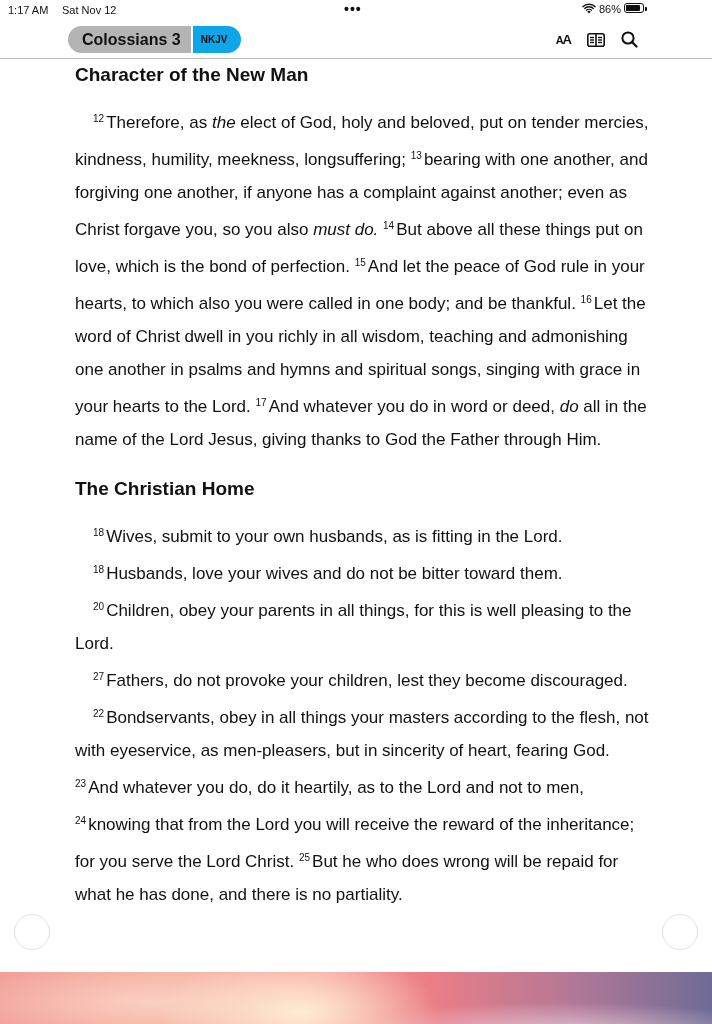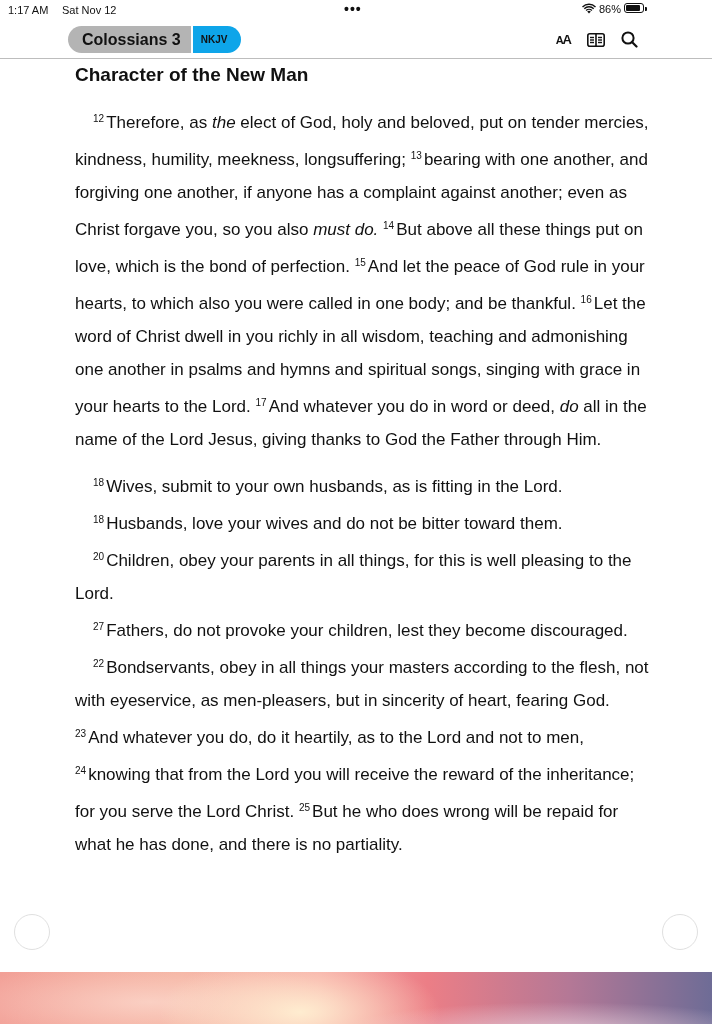--- a/index.html
+++ b/index.html
@@ -123,20 +123,21 @@
       <line x1="11" y1="11" x2="15.5" y2="15.5" stroke="#111" stroke-width="2.2" stroke-linecap="round"></line>
     </svg>
   </div>
 </div>
 
 <div class="content" id="content">
   <h2 class="h-first">Character of the New Man</h2>
   <div id="sec0">
       <p class="para1"><span class="indent"></span><sup>12</sup><span>Therefore, as </span><em>the</em><span> elect of God, holy and beloved, put on tender mercies, kindness, humility, meekness, longsuffering; </span><sup>13</sup><span>bearing with one another, and forgiving one another, if anyone has a complaint against another; even as Christ forgave you, so you also </span><em>must do.</em><span> </span><sup>14</sup><span>But above all these things put on love, which is the bond of perfection. </span><sup>15</sup><span>And let the peace of God rule in your hearts, to which also you were called in one body; and be thankful. </span><sup>16</sup><span>Let the word of Christ dwell in you richly in all wisdom, teaching and admonishing one another in psalms and hymns and spiritual songs, singing with grace in your hearts to the Lord. </span><sup>17</sup><span>And whatever you do in word or deed, </span><em>do</em><span> all in the name of the Lord Jesus, giving thanks to God the Father through Him.</span></p>
     </div>
+  <h2 class="h-second">The Christian Home</h2>
   <div id="sec1">
       <p class="para-home"><span class="indent"></span><sup>18</sup><span>Wives, submit to your own husbands, as is fitting in the Lord.</span></p>
       <p><span class="indent"></span><sup>18</sup><span>Husbands, love your wives and do not be bitter toward them.</span></p>
       <p><span class="indent"></span><sup>20</sup><span>Children, obey your parents in all things, for this is well pleasing to the Lord.</span></p>
       <p><span class="indent"></span><sup>27</sup><span>Fathers, do not provoke your children, lest they become discouraged.</span></p>
       <p><span class="indent"></span><sup>22</sup><span>Bondservants, obey in all things your masters according to the flesh, not with eyeservice, as men-pleasers, but in sincerity of heart, fearing God. </span><sup>23</sup><span>And whatever you do, do it heartily, as to the Lord and not to men, </span><sup>24</sup><span>knowing that from the Lord you will receive the reward of the inheritance; for you serve the Lord Christ. </span><sup>25</sup><span>But he who does wrong will be repaid for what he has done, and there is no partiality.</span></p>
     </div>
 </div>
 
 <div class="page-nav-left"></div>

